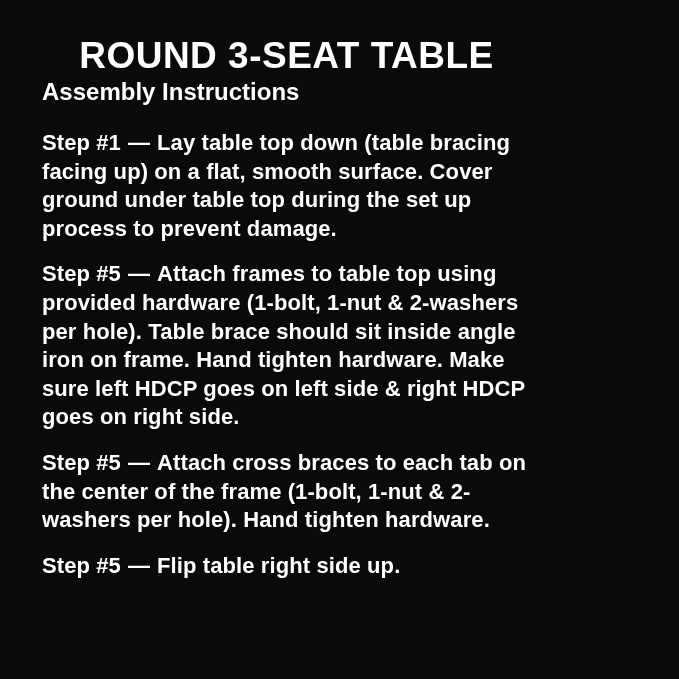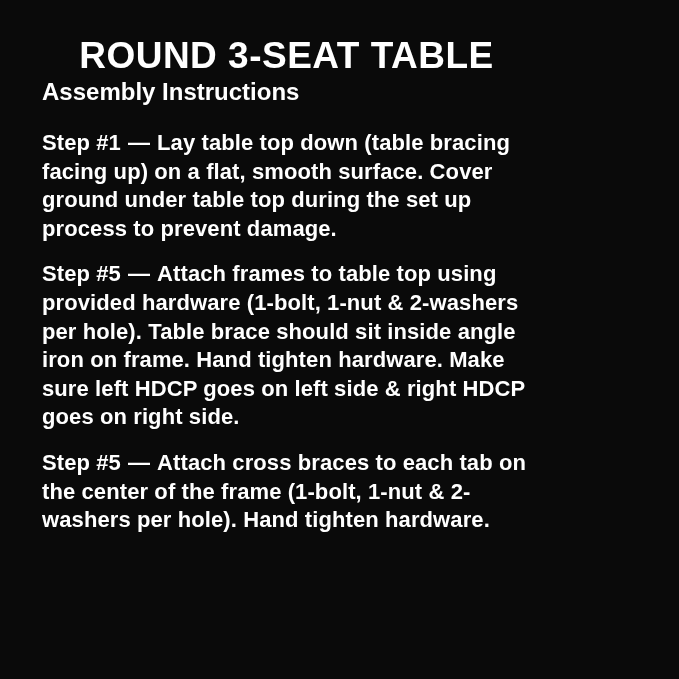--- a/index.html
+++ b/index.html
@@ -59,16 +59,17 @@
 
   <div class="steps">
 
     <p class="step"><span class="step-label">Step #1</span><span class="step-sep">—</span><span>Lay table top down (table bracing facing up) on a flat, smooth surface. Cover ground under table top during the set up process to prevent damage.</span></p>
 
     <p class="step"><span class="step-label">Step #5</span><span class="step-sep">—</span><span>Attach frames to table top using provided hardware (1-bolt, 1-nut &amp; 2-washers per hole). Table brace should sit inside angle iron on frame. Hand tighten hardware. Make sure left HDCP goes on left side &amp; right HDCP goes on right side.</span></p>
 
 
     <p class="step"><span class="step-label">Step #5</span><span class="step-sep">—</span><span>Attach cross braces to each tab on the center of the frame (1-bolt, 1-nut &amp; 2-washers per hole). Hand tighten hardware.</span></p>
 
+    <p class="step"><span class="step-label">Step #5</span><span class="step-sep">—</span><span>Flip table right side up.</span></p>
 
 
   </div>
 </div>
 
 </body></html>

